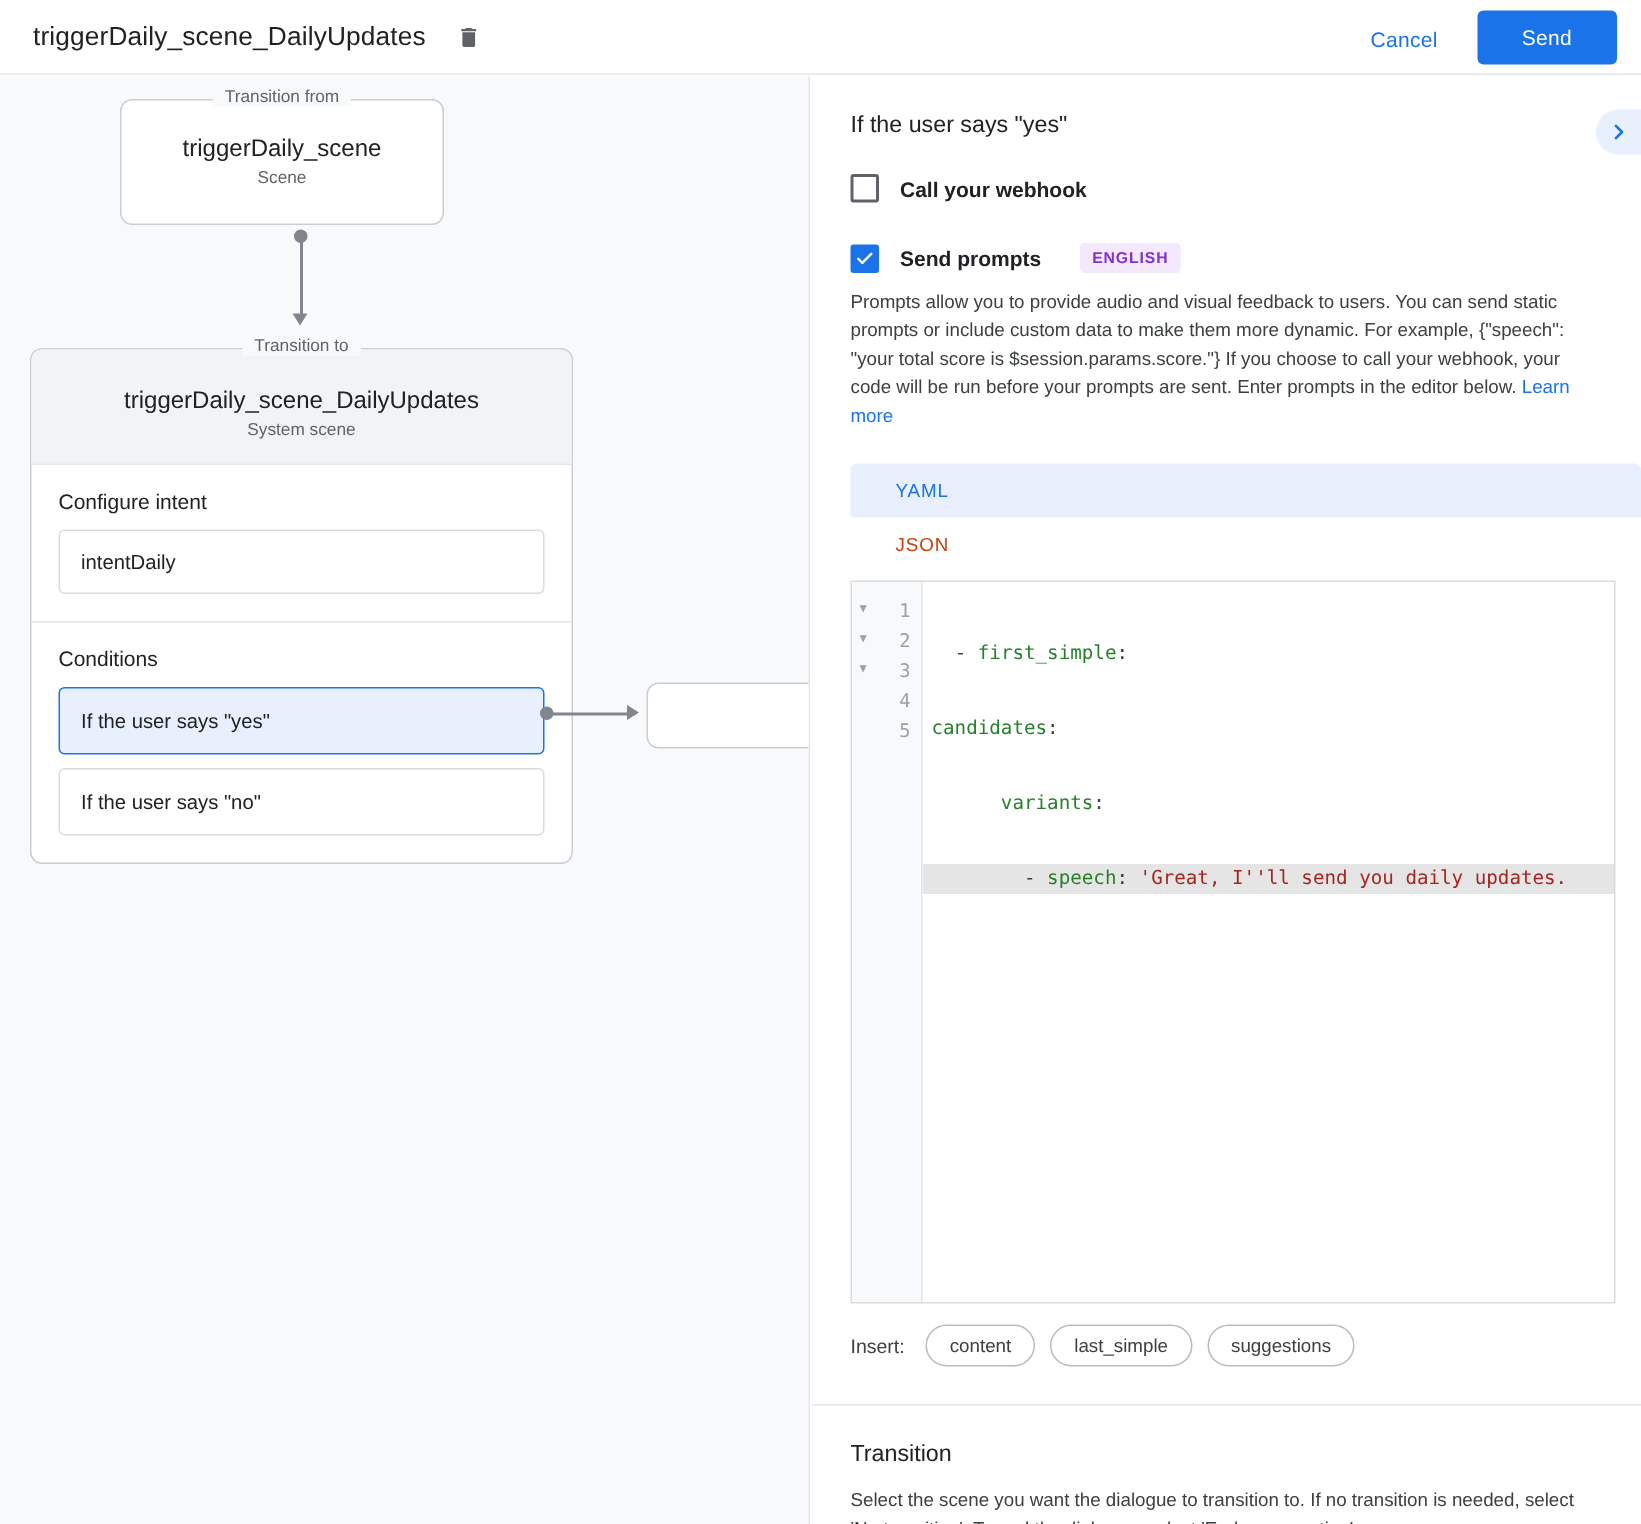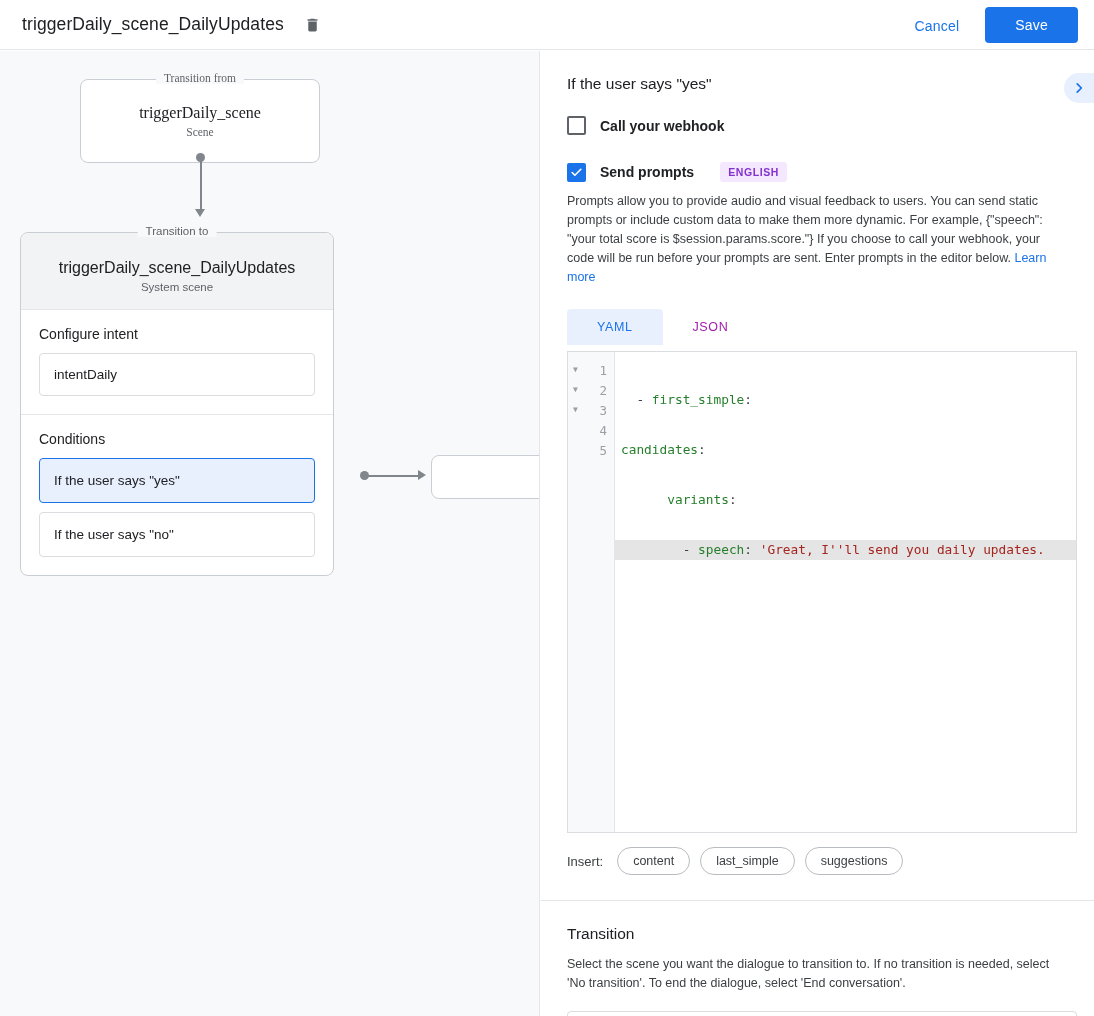--- a/index.html
+++ b/index.html
@@ -91,22 +91,22 @@
   }
   .node-sub {
     text-align: center;
     font-size: 11.5px;
     color: #5f6368;
     margin-top: 4px;
   }
 
   
   #node-from {
-    left: 80px; top: 28px;
-    width: 240px; height: 84px; font-family: Liberation Serif, serif;
+    left: 80px; top: 15px;
+    width: 216px; height: 84px;
   }
   #node-from .node-inner { padding-top: 24px; }
 
   
   .conn-dot {
     position: absolute;
     width: 9px; height: 9px;
     background: #80868b;
     border-radius: 50%;
   }
@@ -131,21 +131,21 @@
     position: absolute;
     width: 0; height: 0;
     border-top: 5px solid transparent;
     border-bottom: 5px solid transparent;
     border-left: 8px solid #80868b;
   }
 
   
   #node-to {
     left: 20px; top: 181px;
-    width: 314px;
+    width: 362px;
     background: #ffffff;
     border: 1px solid #c9ced4;
     border-radius: 8px;
     position: absolute;
   }
   #node-to .card-header {
     background: #f1f3f4;
     border-radius: 7px 7px 0 0;
     padding: 26px 10px 16px;
     border-bottom: 1px solid #e4e6e9;
@@ -263,28 +263,29 @@
     max-width: 512px;
   }
   .link { color: #1a73e8; text-decoration: none; cursor: pointer; }
 
   
   .tabs {
     display: flex;
     margin: 22px 0 0 566px;
     margin-left: 26px;
     gap: 0;
+    flex-direction: column;
   }
   .tab {
     font-size: 12.5px;
     font-weight: 500;
     letter-spacing: .6px;
     padding: 11px 30px;
     cursor: pointer;
-    color: #a21caf;
+    color: #c2410c;
     border-radius: 4px 4px 0 0;
   }
   .tab.active {
     background: #e8f0fe;
     color: #1a73e8;
   }
 
   
   .editor {
     margin: 6px 17px 0 26px;
@@ -388,21 +389,21 @@
 
 <div class="topbar">
   <div class="topbar-title">triggerDaily_scene_DailyUpdates</div>
   <div class="delete-btn">
     <svg width="17" height="18" viewBox="0 0 24 24" fill="#5f6368" aria-hidden="true">
       <path d="M6 19c0 1.1.9 2 2 2h8c1.1 0 2-.9 2-2V7H6v12zM19 4h-3.5l-1-1h-5l-1 1H5v2h14V4z"></path>
     </svg>
   </div>
   <div class="topbar-actions">
     <button class="cancel-btn">Cancel</button>
-    <button class="save-btn">Save</button>
+    <button class="save-btn">Send</button>
   </div>
 </div>
 
 <div class="canvas">
 
   <div class="fieldset" id="node-from">
     <div class="fieldset-legend">Transition from</div>
     <div class="node-inner">
       <div class="node-title">triggerDaily_scene</div>
       <div class="node-sub">Scene</div>

